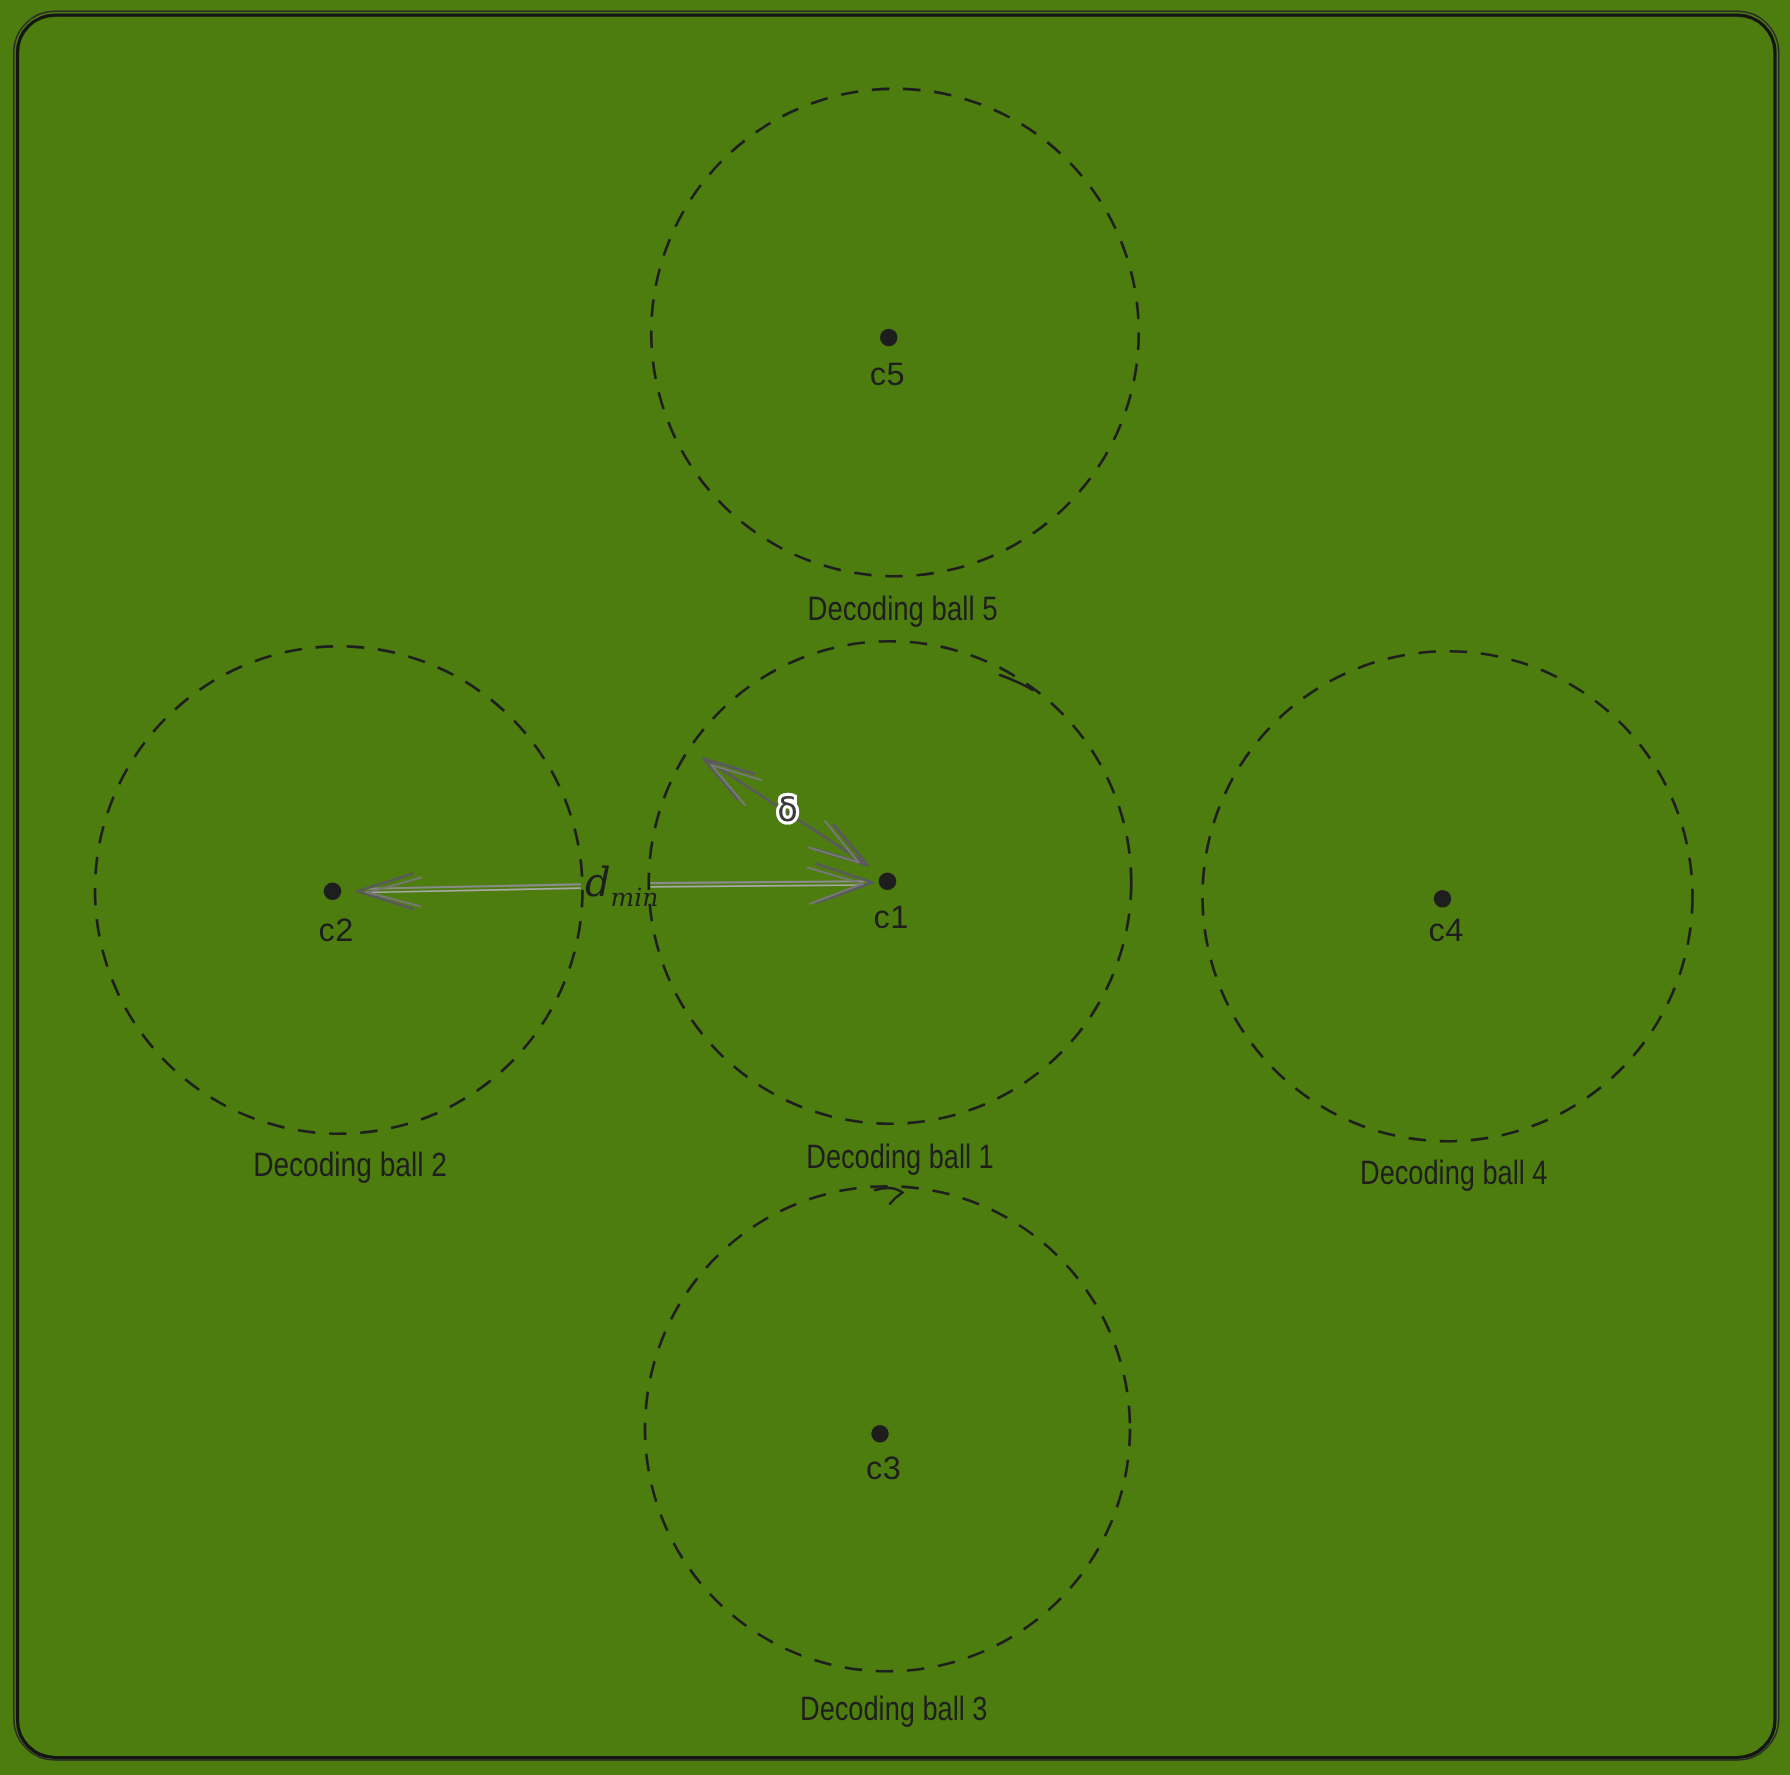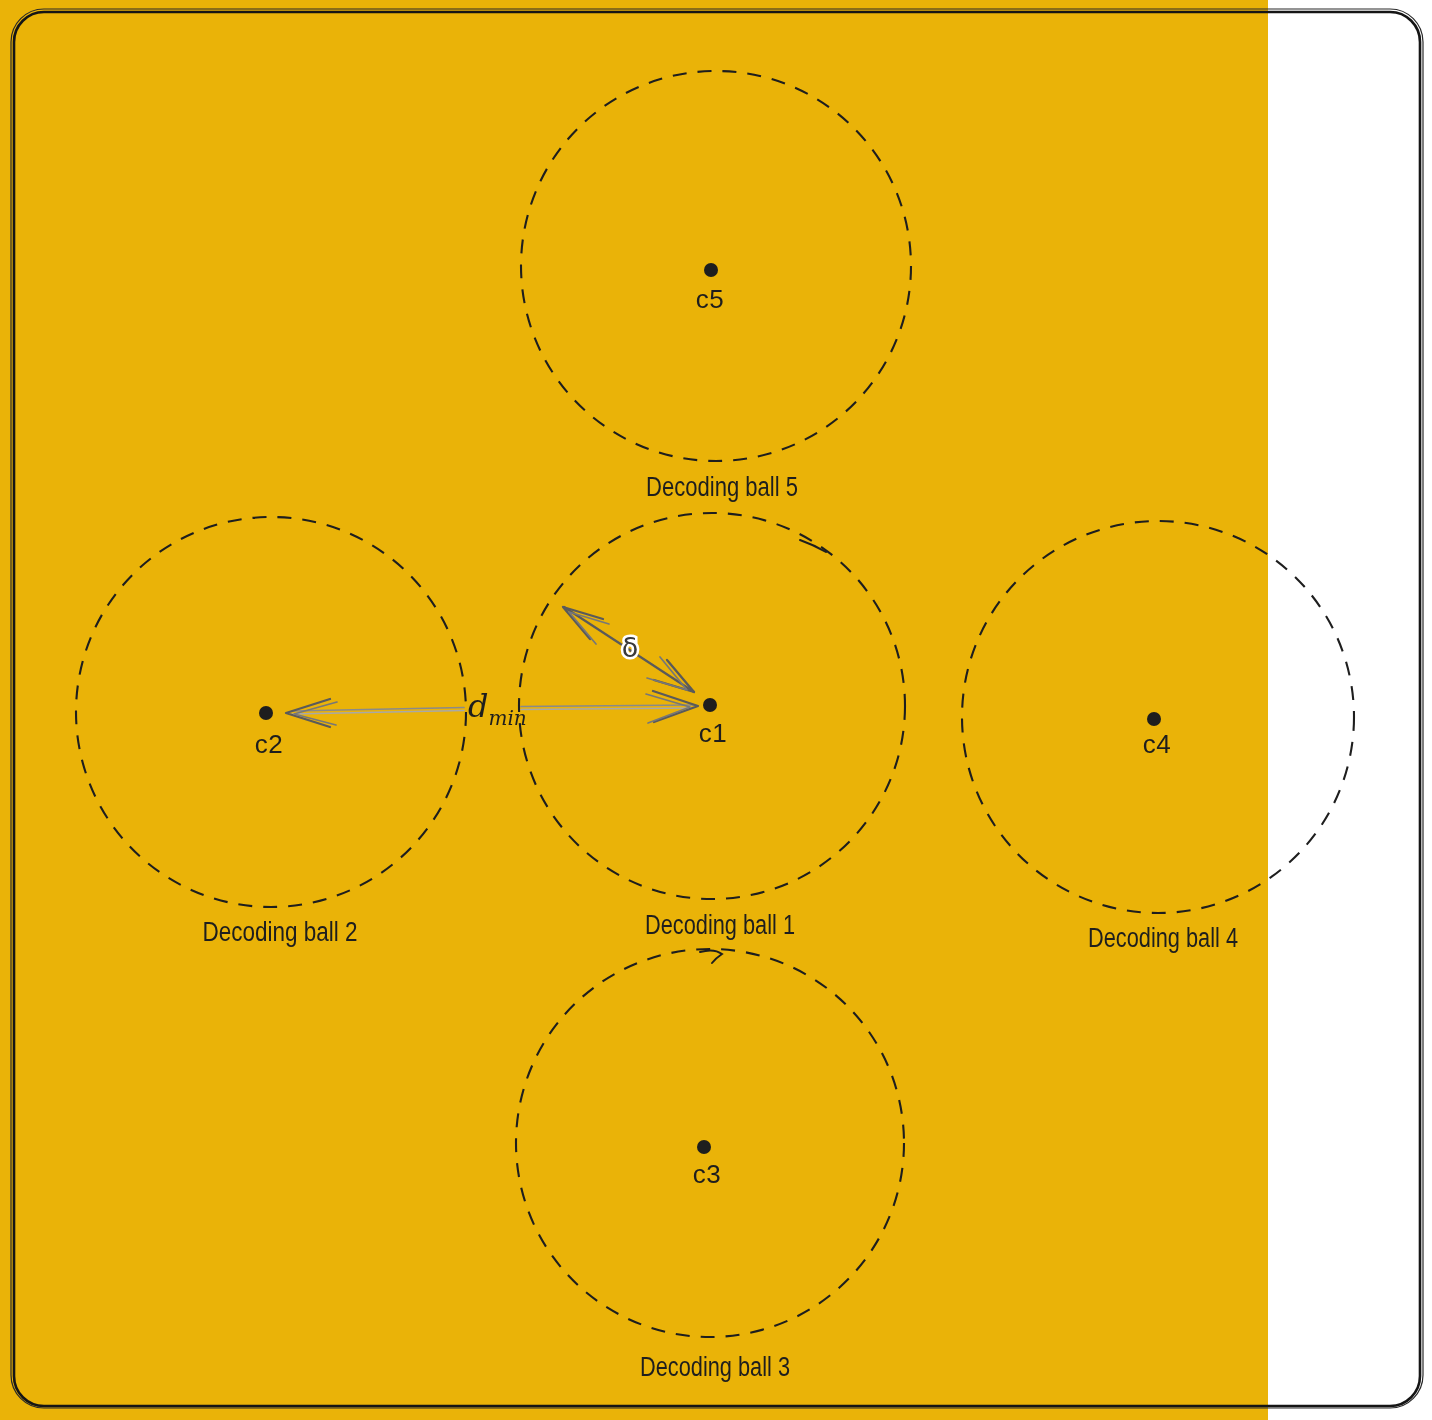--- a/index.html
+++ b/index.html
@@ -5,23 +5,23 @@
   html, body {
     margin: 0;
     padding: 0;
     background: #ffffff;
     width: 1432px;
     height: 1420px;
     overflow: hidden;
   }
   .stage {
     position: relative;
-    width: 1268px;
+    width: 1432px;
     height: 1420px;
-    background: #eab308;
+    background: #4d7c0f;
   }
   svg { display: block; }
 
   .ball-circle {
     fill: none;
     stroke: #1e1e1e;
     stroke-width: 2.1;
     stroke-dasharray: 14 11;
     stroke-linecap: butt;
   }

